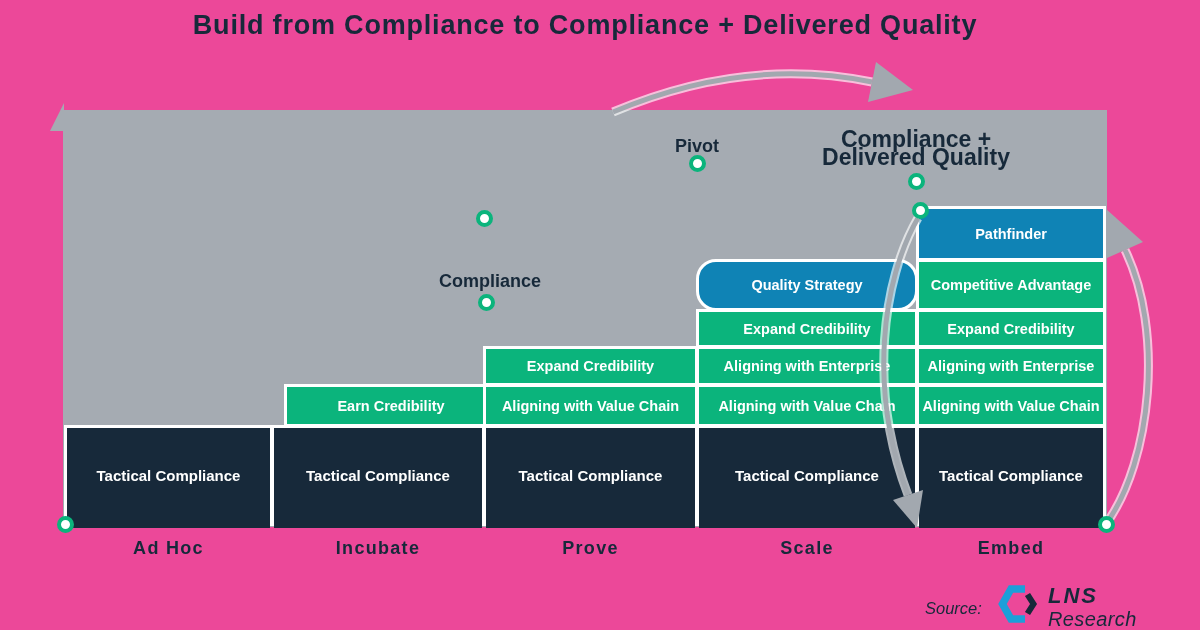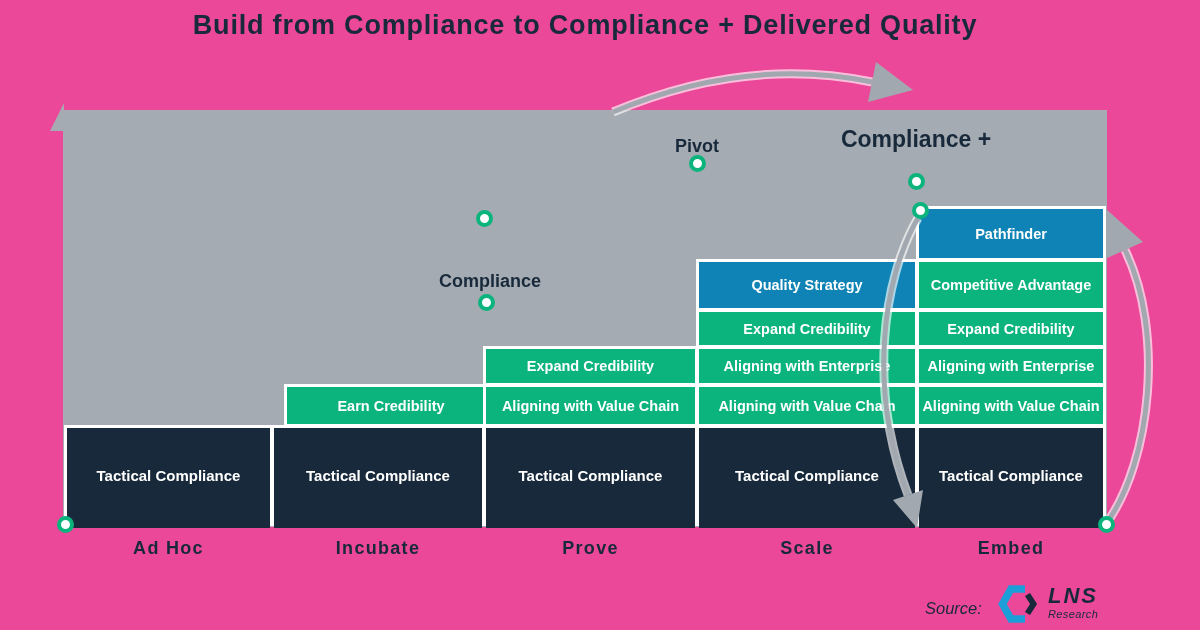--- a/index.html
+++ b/index.html
@@ -19,21 +19,21 @@
   .annotation{position:absolute;text-align:center;font-weight:bold;color:var(--navy);}
   #arrows{position:absolute;left:0;top:0;pointer-events:none;}
   .arrow-halo{fill:none;stroke:#ffffff;stroke-opacity:0.65;stroke-width:9;}
   .arrow-line{fill:none;stroke:var(--arrow);stroke-width:5;}
   .arrow-head{fill:var(--arrow);}
   #source{position:absolute;left:0;top:0;width:100%;height:100%;pointer-events:none;font-style:italic;}
   #source-label{position:absolute;left:925px;top:599px;font-size:16.5px;color:var(--navy);}
   #lns-icon{position:absolute;left:996px;top:582px;}
   #lns-text{position:absolute;left:1048px;top:585px;font-size:22px;font-weight:bold;
             letter-spacing:2px;color:var(--navy);line-height:22px;}
-  #lns-subtext{position:absolute;left:1048px;top:608px;font-size:11px;color:var(--navy);
+  #lns-subtext{position:absolute;left:1048px;top:608px;font-size:20px;color:var(--navy);
                letter-spacing:0.4px;}
 </style>
 </head>
 <body>
 
 <div id="canvas">
 
   <h1 id="title">Build from Compliance to Compliance + Delivered Quality</h1>
 
   <div id="gray-region"></div>
@@ -68,21 +68,21 @@
       </div>
       <div class="block" style="left: 696px; top: 384px; width: 222px; height: 43px; background: rgb(11, 180, 124);">
         <span>Aligning with Value Chain</span>
       </div>
       <div class="block" style="left: 696px; top: 346px; width: 222px; height: 40px; background: rgb(11, 180, 124);">
         <span>Aligning with Enterprise</span>
       </div>
       <div class="block" style="left: 696px; top: 309px; width: 222px; height: 39px; background: rgb(11, 180, 124);">
         <span>Expand Credibility</span>
       </div>
-      <div class="block" style="left: 696px; top: 259px; width: 222px; height: 52px; background: rgb(15, 131, 181);">
+      <div class="block" style="left: 696px; top: 259px; width: 222px; height: 52px; background: rgb(15, 131, 181); border-radius: 20px;">
         <span>Quality Strategy</span>
       </div>
       <div class="axis-seg" style="left: 699px; width: 216px; top: 523px; height: 5px; background: rgb(23, 41, 58);"></div>
       <div class="stage-label" style="left: 697px; width: 220px; top: 538px;">Scale</div>
       <div class="block" style="left: 916px; top: 425px; width: 190px; height: 101px; background: rgb(23, 41, 58);">
         <span style="font-size: 15px;">Tactical Compliance</span>
       </div>
       <div class="block" style="left: 916px; top: 384px; width: 190px; height: 43px; background: rgb(11, 180, 124);">
         <span>Aligning with Value Chain</span>
       </div>
@@ -127,20 +127,21 @@
 
   <div id="annotations">
       <div class="annotation" style="left: 380px; top: 271px; width: 220px; font-size: 18px; line-height: 20px;">
         <div>Compliance</div>
       </div>
       <div class="annotation" style="left: 627px; top: 136px; width: 140px; font-size: 18px; line-height: 20px;">
         <div>Pivot</div>
       </div>
       <div class="annotation" style="left: 796px; top: 131px; width: 240px; font-size: 23px; line-height: 17.5px;">
         <div>Compliance +</div>
+        <div>Delivered Quality</div>
       </div>
     </div>
   <div id="markers">
       <div class="marker" style="left: 56.5px; top: 515.5px;"></div>
       <div class="marker" style="left: 475.5px; top: 209.5px;"></div>
       <div class="marker" style="left: 477.5px; top: 293.5px;"></div>
       <div class="marker" style="left: 688.5px; top: 154.5px;"></div>
       <div class="marker" style="left: 907.5px; top: 172.5px;"></div>
       <div class="marker" style="left: 911.5px; top: 201.5px;"></div>
       <div class="marker" style="left: 1097.5px; top: 515.5px;"></div>

